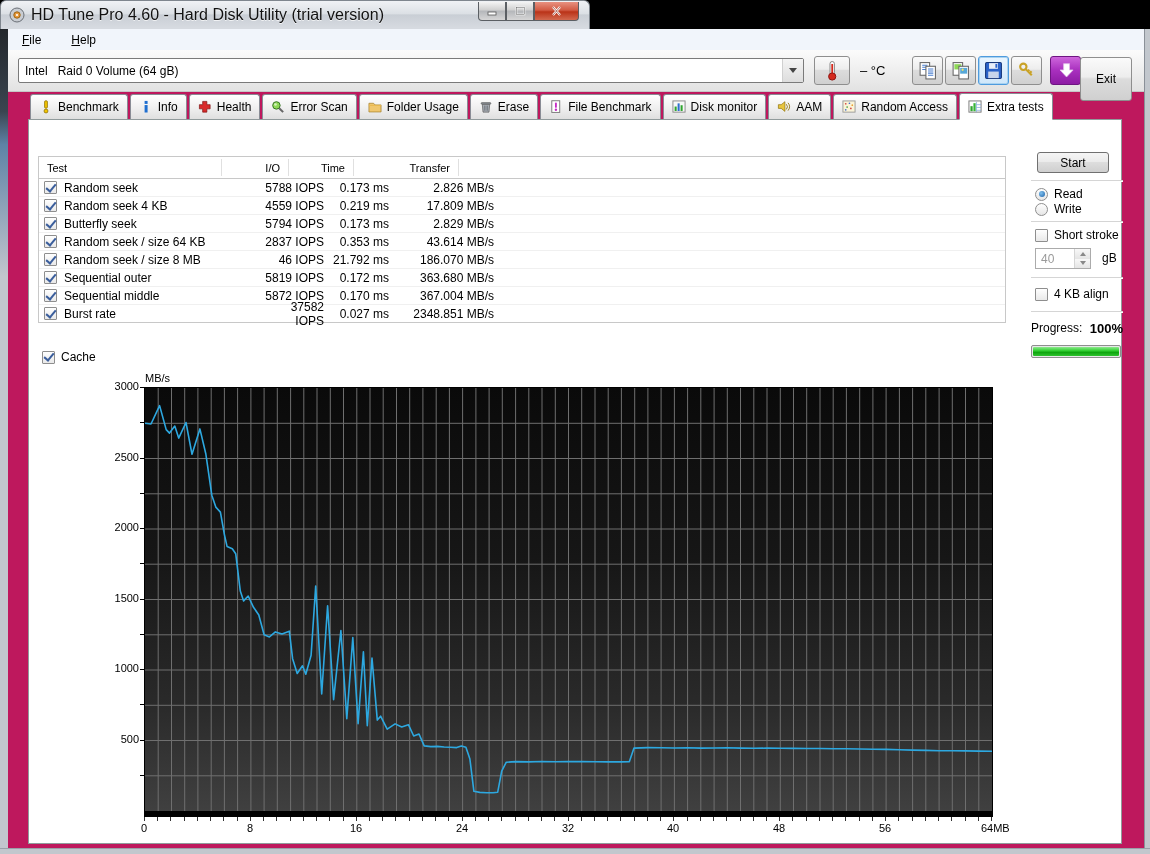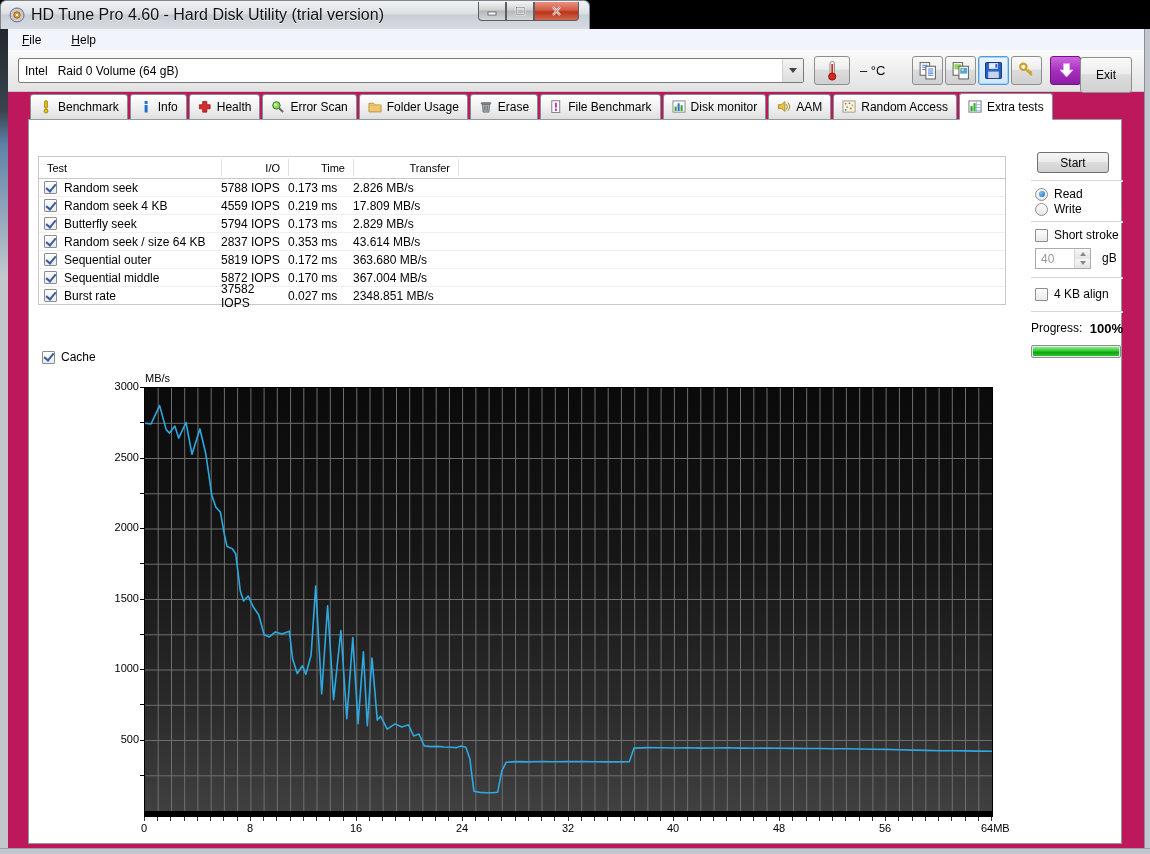--- a/index.html
+++ b/index.html
@@ -30,39 +30,39 @@
   .toolbar{position:absolute;left:0;top:21px;width:1136px;height:42px;background:linear-gradient(#FBFBFB,#E2E2E2);border-bottom:1px solid #C6C6C6;box-sizing:border-box;}
   .combo{position:absolute;left:10px;top:8px;width:786px;height:25px;background:#fff;border:1px solid #7A7A7A;border-radius:2px;box-sizing:border-box;display:flex;align-items:center;}
   .combo-text{flex:1;padding-left:6px;white-space:pre;overflow:hidden;}
   .combo-arrow{width:20px;height:100%;display:flex;align-items:center;justify-content:center;border-left:1px solid #D0D0D0;background:linear-gradient(#F4F4F4,#DDD);}
   .tri-down{width:0;height:0;border-left:4px solid transparent;border-right:4px solid transparent;border-top:5px solid #444;}
   .tool-btn{position:absolute;top:6px;width:31px;height:29px;box-sizing:border-box;border:1px solid #8E8E8E;border-radius:3px;
     background:linear-gradient(#FAFAFA,#EDEDED 45%,#DCDCDC 50%,#D0D0D0);display:flex;align-items:center;justify-content:center;}
   .tool-btn.active{border:1px solid #4E9BDE;box-shadow:0 0 0 1px #A8D2F0 inset;background:linear-gradient(#EAF5FF,#CFE7FA);}
   .tool-btn.download{background:linear-gradient(#CE66DC,#A82FBE 50%,#8D1BA4);border-color:#6E1581;}
   .temp-label{position:absolute;left:852px;top:13px;font-size:13px;}
-  .exit-btn{position:absolute;left:1072px;top:7px;width:52px;height:36px;box-sizing:border-box;border:1px solid #8E8E8E;border-radius:3px;
+  .exit-btn{position:absolute;left:1072px;top:7px;width:52px;height:44px;box-sizing:border-box;border:1px solid #8E8E8E;border-radius:3px;
     background:linear-gradient(#FAFAFA,#EDEDED 45%,#DCDCDC 50%,#D0D0D0);display:flex;align-items:center;justify-content:center;}
   
   .tabstrip{position:absolute;left:0;top:63px;width:1136px;height:27px;display:flex;align-items:flex-end;padding-left:22px;box-sizing:border-box;}
   .tab{display:flex;align-items:center;gap:5px;height:23px;padding:12px 8px;box-sizing:border-box;margin-right:2px;
     background:linear-gradient(#FFFFFF,#EFEFEF 55%,#DFDFDF);border:1px solid #898C95;border-bottom:none;border-radius:3px 3px 0 0;white-space:nowrap;}
   .tab.active{height:27px;background:#FFF;position:relative;z-index:5;margin-bottom:-1px;border-bottom:1px solid #FFF;}
   .tab svg{flex:0 0 auto;}
   
   .workspace{position:absolute;left:0;top:90px;width:1136px;height:729px;}
   .panel{position:absolute;left:20px;top:0;width:1094px;height:725px;background:#FFF;border:1px solid #919B9C;box-sizing:border-box;}
   
   .results{position:absolute;left:9px;top:36px;width:966px;border:1px solid #C8C8C8;background:#fff;}
   .t-header{position:relative;height:21px;border-bottom:1px solid #C8C8C8;display:flex;align-items:center;}
   .t-header .hsep{position:absolute;top:2px;bottom:2px;width:1px;background:#E0E0E0;}
   .hcell{position:absolute;font-size:11px;color:#000;}
   .t-row{position:relative;height:17px;border-bottom:1px solid #F0F0F0;display:flex;align-items:center;}
   .t-row:last-child{border-bottom:none;}
-  .cell-r{position:absolute;}
+  .cell-r{position:absolute;text-align:right;margin-left:44px;}
   
   .cb{width:13px;height:13px;background:linear-gradient(#FEFEFE,#E9E9E9);border:1px solid #8E8E8E;border-radius:1px;box-sizing:border-box;position:relative;flex:0 0 auto;}
   .cb.checked::after{content:"";position:absolute;left:2.5px;top:-0.5px;width:4px;height:8px;border:solid #3B5E9C;border-width:0 2px 2px 0;transform:rotate(40deg);}
   .rb{width:13px;height:13px;border:1px solid #8E8E8E;border-radius:50%;background:linear-gradient(#FEFEFE,#E6E6E6);box-sizing:border-box;position:relative;flex:0 0 auto;}
   .rb.selected::after{content:"";position:absolute;left:2.5px;top:2.5px;width:6px;height:6px;border-radius:50%;background:radial-gradient(circle at 35% 35%,#7FC0EE,#1F63A8);}
   .check-row{position:absolute;display:flex;align-items:center;gap:6px;}
   
   .start-btn{position:absolute;left:1008px;top:32px;width:72px;height:21px;box-sizing:border-box;border:1px solid #707070;border-radius:3px;
     background:linear-gradient(#F5F5F5,#EBEBEB 45%,#DDDDDD 50%,#CFCFCF);display:flex;align-items:center;justify-content:center;}
   .side-sep{position:absolute;left:1002px;width:92px;height:0;border-top:1px solid #D5D5D5;border-bottom:1px solid #FFF;}
@@ -315,20 +315,27 @@
                 <span class="cell-r" style="left:182px;width:59px">5794 IOPS</span>
                 <span class="cell-r" style="left:249px;width:57px">0.173 ms</span>
                 <span class="cell-r" style="left:314px;width:97px">2.829 MB/s</span>
               </div>
               <div class="t-row">
                 <span class="cb checked" style="position:absolute;left:5px;top:2px"></span>
                 <span style="position:absolute;left:25px">Random seek / size 64 KB</span>
                 <span class="cell-r" style="left:182px;width:59px">2837 IOPS</span>
                 <span class="cell-r" style="left:249px;width:57px">0.353 ms</span>
                 <span class="cell-r" style="left:314px;width:97px">43.614 MB/s</span>
+              </div>
+              <div class="t-row">
+                <span class="cb checked" style="position:absolute;left:5px;top:2px"></span>
+                <span style="position:absolute;left:25px">Random seek / size 8 MB</span>
+                <span class="cell-r" style="left:182px;width:59px">46 IOPS</span>
+                <span class="cell-r" style="left:249px;width:57px">21.792 ms</span>
+                <span class="cell-r" style="left:314px;width:97px">186.070 MB/s</span>
               </div>
               <div class="t-row">
                 <span class="cb checked" style="position:absolute;left:5px;top:2px"></span>
                 <span style="position:absolute;left:25px">Sequential outer</span>
                 <span class="cell-r" style="left:182px;width:59px">5819 IOPS</span>
                 <span class="cell-r" style="left:249px;width:57px">0.172 ms</span>
                 <span class="cell-r" style="left:314px;width:97px">363.680 MB/s</span>
               </div>
               <div class="t-row">
                 <span class="cb checked" style="position:absolute;left:5px;top:2px"></span>

